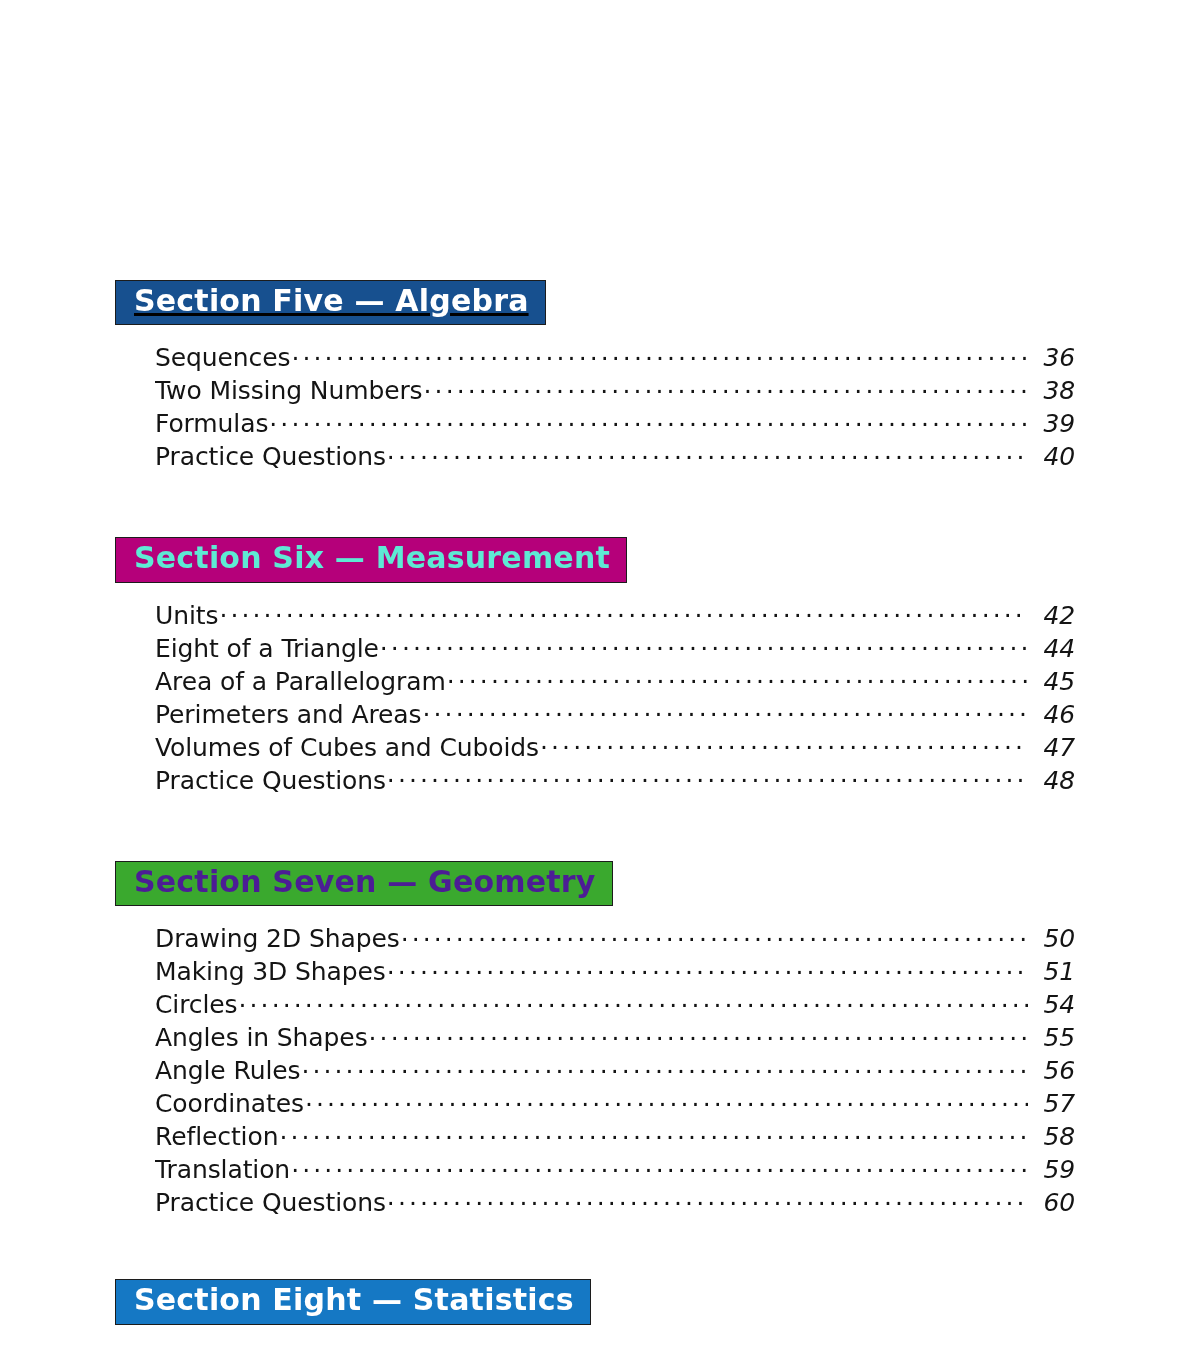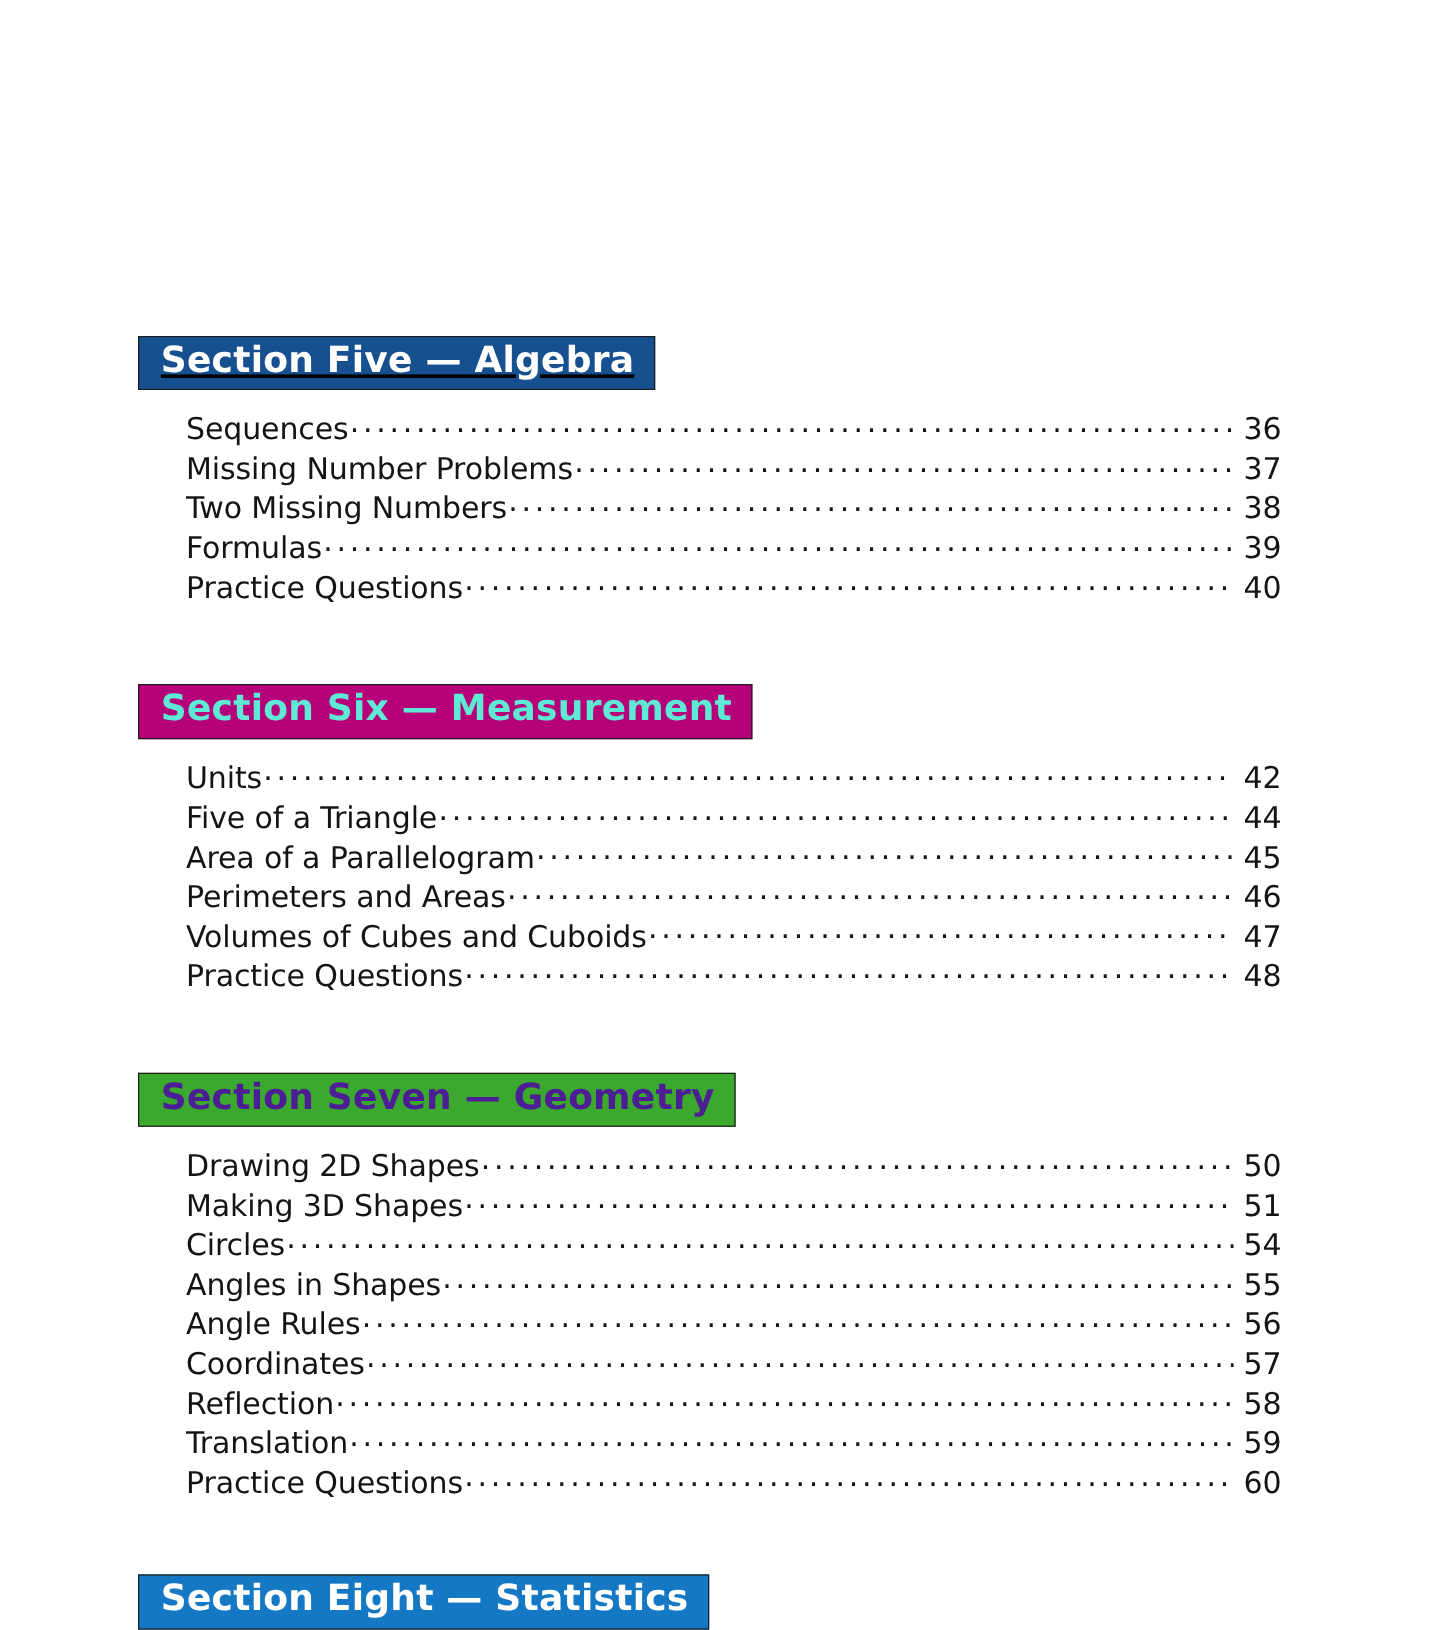--- a/index.html
+++ b/index.html
@@ -91,46 +91,42 @@
     position: absolute;
     left: 0;
     bottom: 0.02em;
     letter-spacing: 3.1px;
     color: #141414;
     font-size: 25px;
     white-space: nowrap;
   }
   .entry-page {
     flex: 0 0 auto;
-    text-align: center;
+    text-align: right;
     min-width: 46px;
     letter-spacing: -0.2px;
+    font-style: italic;
   }
 
   
   .sec-gap-lg { height: 48px; }
   .sec-gap-md { height: 44px; }
 </style>
 </head>
 <body>
 
 <div id="page">
   <div class="toc-body">
       <div class="section"><div class="section-bar" style="background: rgb(23, 80, 143); border-color: rgb(28, 28, 28); text-decoration: underline;"><span class="section-bar-title" style="color: rgb(255, 255, 255);">Section Five — Algebra</span></div><ul class="entries">
           <li class="entry">
             <span class="entry-title">Sequences</span>
             <span class="entry-leader"></span>
             <span class="entry-page">36</span>
           </li>
           <li class="entry">
-            <span class="entry-title">Missing Number Problems</span>
-            <span class="entry-leader"></span>
-            <span class="entry-page">37</span>
-          </li>
-          <li class="entry">
             <span class="entry-title">Two Missing Numbers</span>
             <span class="entry-leader"></span>
             <span class="entry-page">38</span>
           </li>
           <li class="entry">
             <span class="entry-title">Formulas</span>
             <span class="entry-leader"></span>
             <span class="entry-page">39</span>
           </li>
           <li class="entry">
@@ -140,21 +136,21 @@
           </li>
         </ul></div>
       <div class="sec-gap-lg"></div>
       <div class="section"><div class="section-bar" style="background: rgb(181, 0, 122); border-color: rgb(28, 28, 28);"><span class="section-bar-title" style="color: #5eead4;">Section Six — Measurement</span></div><ul class="entries">
           <li class="entry">
             <span class="entry-title">Units</span>
             <span class="entry-leader"></span>
             <span class="entry-page">42</span>
           </li>
           <li class="entry">
-            <span class="entry-title">Five of a Triangle</span>
+            <span class="entry-title">Eight of a Triangle</span>
             <span class="entry-leader"></span>
             <span class="entry-page">44</span>
           </li>
           <li class="entry">
             <span class="entry-title">Area of a Parallelogram</span>
             <span class="entry-leader"></span>
             <span class="entry-page">45</span>
           </li>
           <li class="entry">
             <span class="entry-title">Perimeters and Areas</span>

